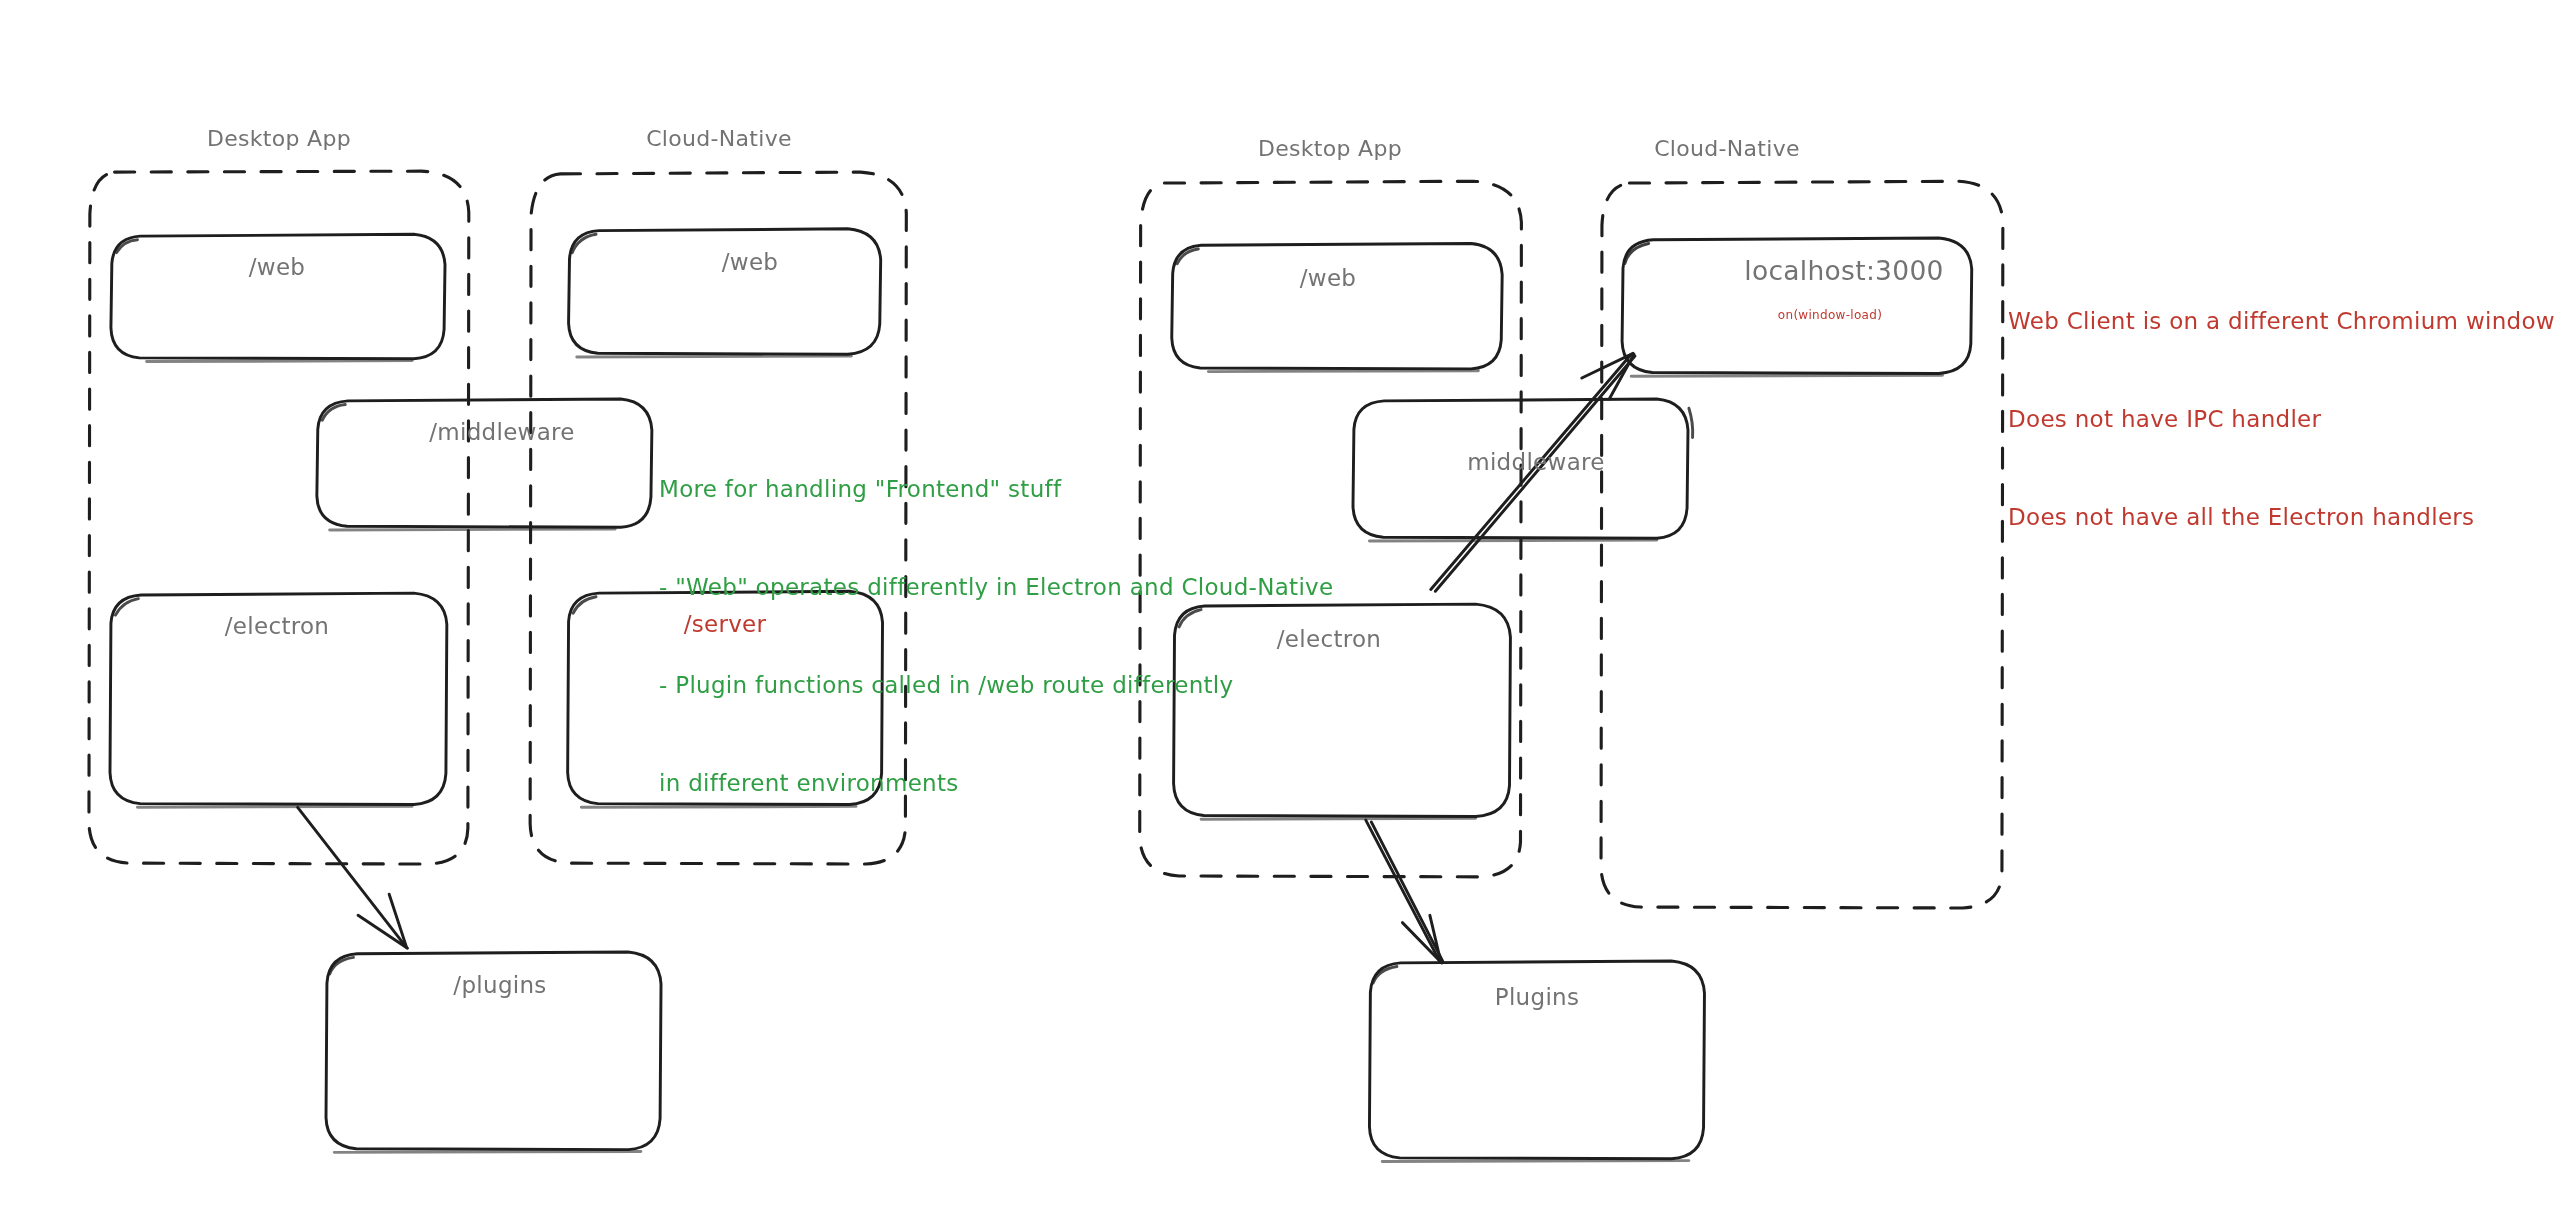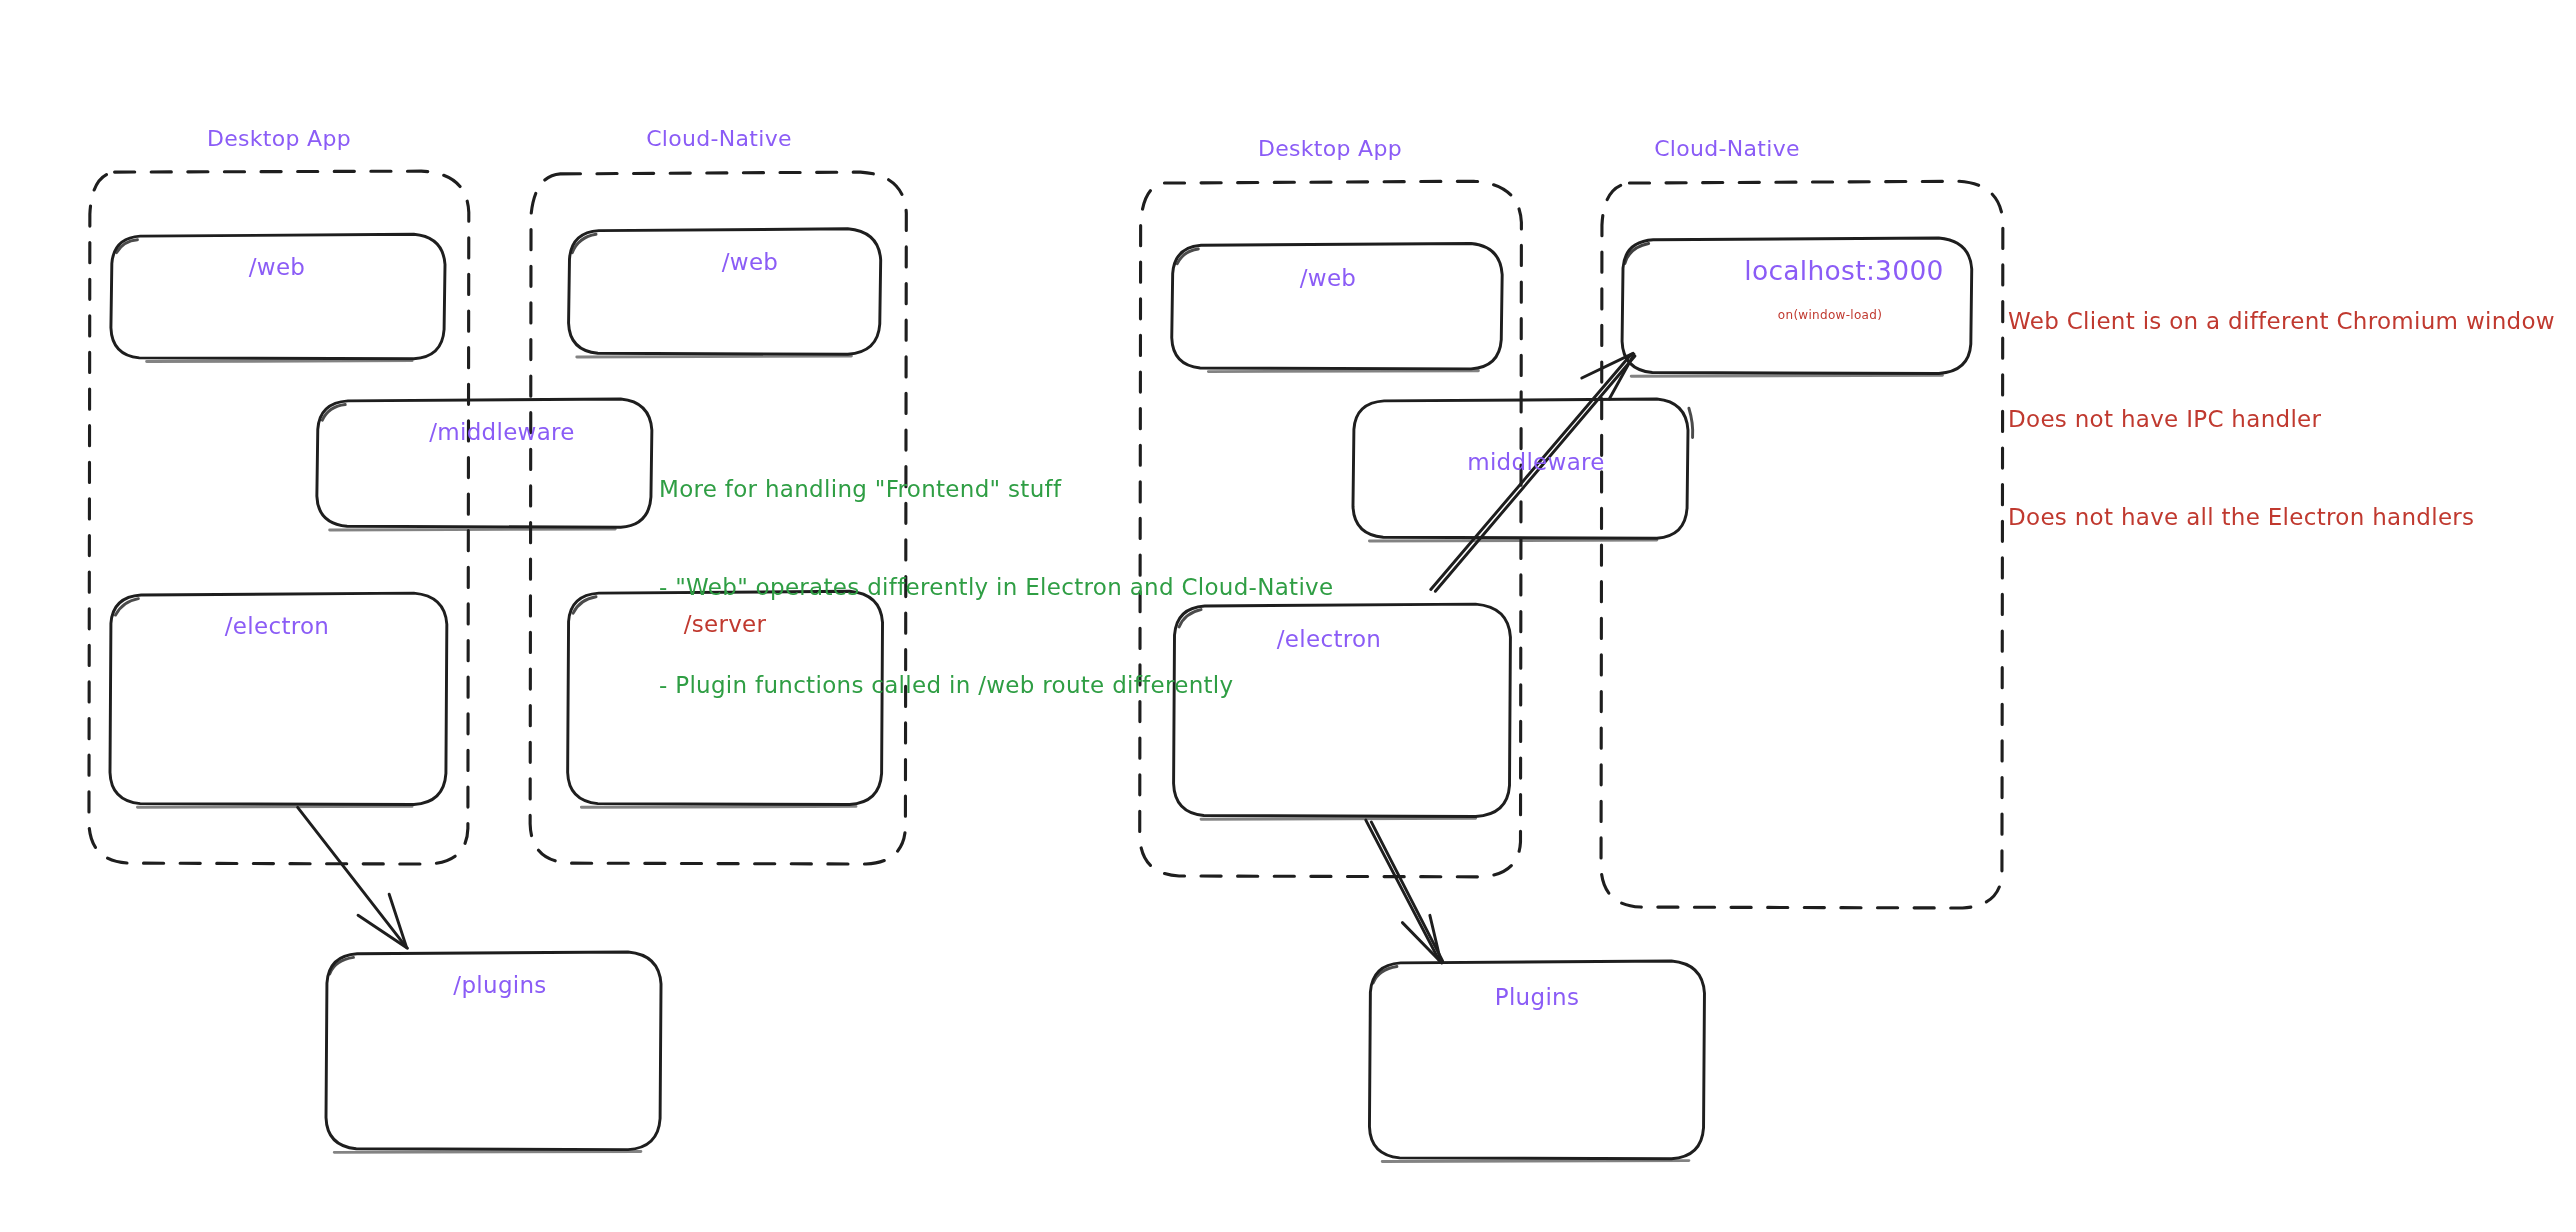--- a/index.html
+++ b/index.html
@@ -21,21 +21,21 @@
     position: absolute;
     left: 0;
     top: 0;
     width: 2576px;
     height: 1232px;
   }
   .lbl {
     position: absolute;
     white-space: pre;
     font-family: "DejaVu Sans", sans-serif;
-    color: #8b5cf6;
+    color: #737373;
     letter-spacing: 0.3px;
     line-height: 1.32;
     transform: translateX(-50%);
   }
   .lbl.left {
     transform: none;
   }
   .group-title {
     font-size: 22px;
   }
@@ -186,20 +186,21 @@
   <div class="lbl box-title big" style="left:1844px; top:254px;">localhost:3000</div>
   <div class="lbl sub-red" style="left:1830px; top:308px;">on(window-load)</div>
   <div class="lbl box-title" style="left:1536px; top:447px;">middleware</div>
   <div class="lbl box-title" style="left:1329px; top:624px;">/electron</div>
   <div class="lbl box-title" style="left:1537px; top:982px;">Plugins</div>
 
   <div class="lbl left note green" style="left:659px; top:408px;">
     <div>More for handling "Frontend" stuff</div>
     <div>- "Web" operates differently in Electron and Cloud-Native</div>
     <div>- Plugin functions called in /web route differently</div>
+    <div>in different environments</div>
   </div>
 
   <div class="lbl left note red" style="left:2008px; top:240px;">
     <div>Web Client is on a different Chromium window</div>
     <div>Does not have IPC handler</div>
     <div>Does not have all the Electron handlers</div>
   </div>
 
 </div>
 

